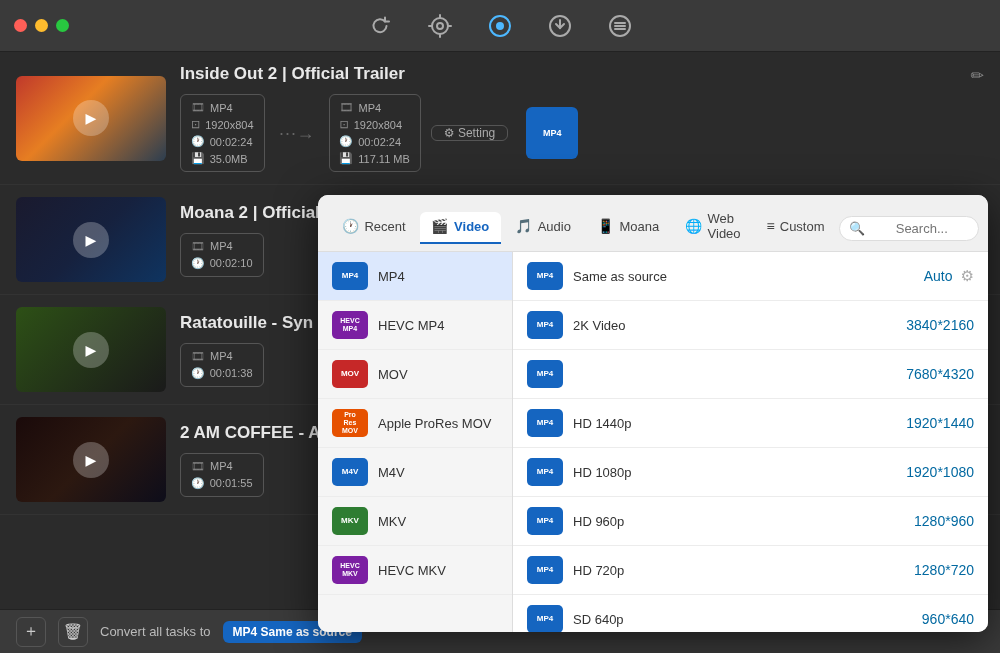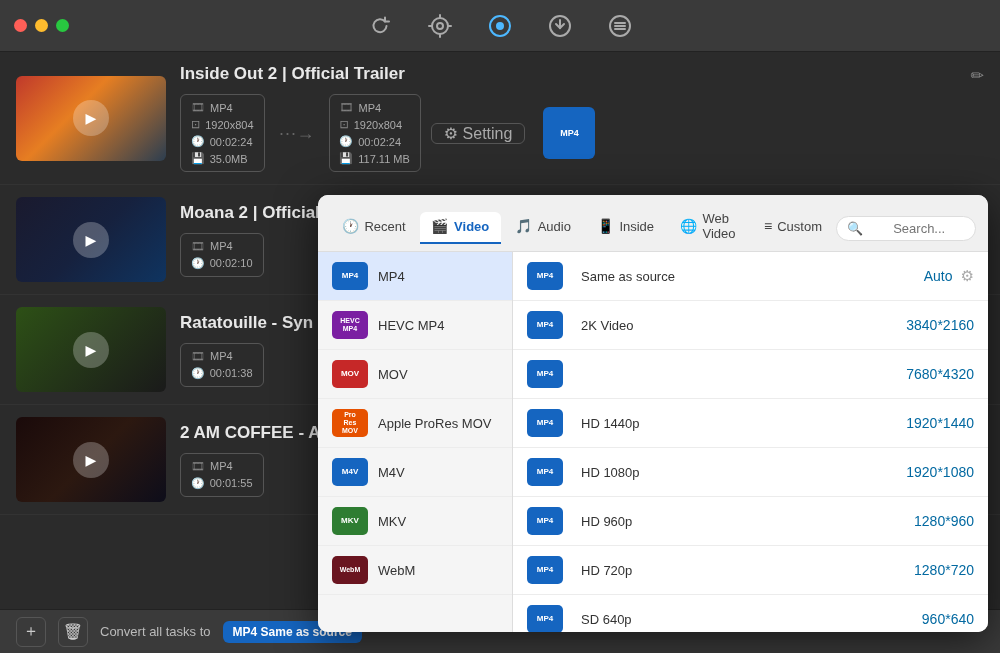--- a/index.html
+++ b/index.html
@@ -148,21 +148,21 @@
       font-size: 18px;
       padding: 0 4px;
     }
     .setting-btn {
       background: transparent;
       border: 1px solid #555;
       border-radius: 6px;
       color: #aaa;
       padding: 0 12px;
       cursor: pointer;
-      font-size: 16px;
+      font-size: 12px;
       display: flex;
       align-items: center;
       gap: 5px;
     }
     .output-thumb {
       width: 52px;
       height: 52px;
       background: #1565c0;
       border-radius: 6px;
       display: flex;
@@ -344,21 +344,21 @@
       display: flex;
       align-items: center;
       padding: 10px 14px;
       cursor: pointer;
       border-bottom: 1px solid #ececec;
       font-size: 13px;
       color: #333;
     }
     .preset-name {
       flex: 1;
-      padding-left: 18px;
+      padding-left: 10px;
     }
     .preset-res {
       color: #0369a1;
       font-size: 14px;
       margin-left: auto;
     }
     .gear-icon-sm {
       color: #aaa;
       font-size: 15px;
       margin-left: 8px;
@@ -563,21 +563,21 @@
     <div class="tab-item active">
       <span class="tab-icon">🎬</span>
       <span>Video</span>
     </div>
     <div class="tab-item">
       <span class="tab-icon">🎵</span>
       <span>Audio</span>
     </div>
     <div class="tab-item">
       <span class="tab-icon">📱</span>
-      <span>Inside</span>
+      <span>Moana</span>
     </div>
     <div class="tab-item">
       <span class="tab-icon">🌐</span>
       <span>Web Video</span>
     </div>
     <div class="tab-item">
       <span class="tab-icon">≡</span>
       <span>Custom</span>
     </div>
     <div class="search-box">
@@ -607,22 +607,22 @@
       </div>
       <div class="format-item">
         <div class="format-badge badge-m4v">M4V</div>
         <span class="format-item-label">M4V</span>
       </div>
       <div class="format-item">
         <div class="format-badge badge-mkv">MKV</div>
         <span class="format-item-label">MKV</span>
       </div>
       <div class="format-item">
-        <div class="format-badge badge-webm" style="font-size:7px;">WebM</div>
-        <span class="format-item-label">WebM</span>
+        <div class="format-badge badge-hevc" style="font-size:7px;">HEVC<br>MKV</div>
+        <span class="format-item-label">HEVC MKV</span>
       </div>
 
     </div>
 
     <div class="format-right">
       <div class="preset-item">
         <div class="format-badge badge-mp4" style="font-size:8px;">MP4</div>
         <span class="preset-name">Same as source</span>
         <span class="preset-res">Auto</span>
         <span class="gear-icon-sm">⚙</span>

